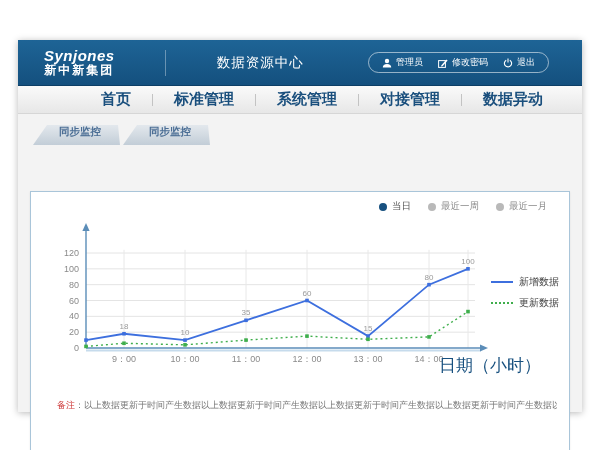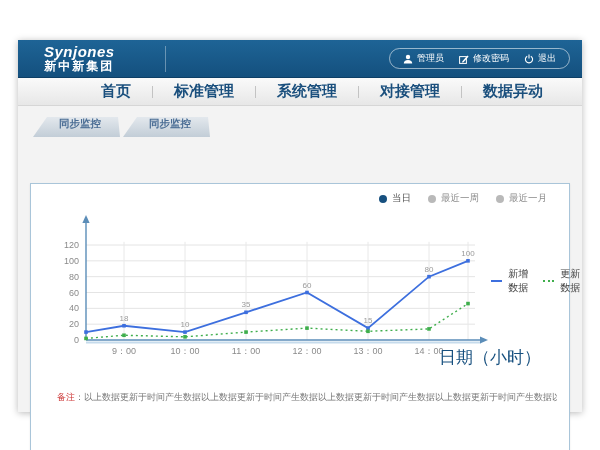--- a/index.html
+++ b/index.html
@@ -3,28 +3,28 @@
 <meta charset="utf-8">
 <style>
   * { margin:0; padding:0; box-sizing:border-box; }
   html,body { width:600px; height:450px; background:#ffffff; overflow:hidden;
               font-family:"Liberation Sans","DejaVu Sans",sans-serif; }
 
   .page { position:absolute; left:18px; top:40px; width:564px; height:372px;
           background:#f3f3f3; box-shadow:0 1px 7px rgba(0,0,0,.28); }
 
   
-  .hdr { position:relative; height:38px; display:flex; align-items:center;
+  .hdr { position:relative; height:46px; display:flex; align-items:center;
          background:linear-gradient(#1e6496,#14507e); border-bottom:1px solid #0d3f66;gap:40px; }
   .logo { margin-left:26px; color:#fff; text-align:center; line-height:1.05; cursor:pointer; }
   .logo-en { font-size:15px; font-weight:bold; font-style:italic; letter-spacing:.5px; }
   .logo-cn { font-size:12px; font-weight:bold; letter-spacing:2px; }
   .hdr-sep { width:1px; height:26px; background:rgba(255,255,255,.35); margin:0 11px 0 10px; }
   .app-title { color:#fff; font-size:13.5px; letter-spacing:1px; }
-  .hdr-actions { margin-left:auto; margin-right:12px; display:flex; align-items:center; gap:15px;
+  .hdr-actions { margin-left:auto; margin-right:33px; display:flex; align-items:center; gap:15px;
                  border:1px solid rgba(255,255,255,.55); border-radius:11px; padding:3px 13px; }
   .hdr-action { display:flex; align-items:center; gap:4px; color:#fff; font-size:9px; cursor:pointer; }
   .hdr-action svg { display:block; }
 
   
   .nav { height:28px; display:flex; align-items:center; padding-left:62px;
          background:linear-gradient(#fafafa,#e7e7e7); border-bottom:1px solid #d6d6d6; }
   .nav-item { color:#1a4f7d; font-size:15px; font-weight:bold; padding:0 21px; cursor:pointer; }
   .nav-sep { width:1px; height:12px; background:#c3c3c3; }
 
@@ -47,40 +47,41 @@
   .radio-dot { width:8px; height:8px; border-radius:50%; background:#b9b9b9; }
   .radio-opt.sel .radio-dot { background:#17507f; }
   .radio-opt span.lbl { font-size:9.5px; color:#8a8a8a; }
   .radio-opt.sel span.lbl { color:#555; }
 
   .ylabel { position:absolute; left:16px; top:25px; font-size:11px; font-weight:600; color:#17507f; }
   .xlabel { position:absolute; left:408px; top:162px; font-size:17px; font-weight:400; color:#17507f; }
 
   #chart { position:absolute; left:0; top:0; }
 
-  .legend { position:absolute; left:460px; top:83px; display:flex; flex-direction:row; gap:14px; }
+  .legend { position:absolute; left:460px; top:83px; display:flex; flex-direction:column; gap:7px; }
   .legend-item { display:flex; align-items:center; gap:6px; cursor:pointer; }
   .legend-line { width:22px; height:0; }
   .legend-item span.lbl { font-size:10px; color:#444; }
 
   .note { position:absolute; left:26px; top:207px; width:500px; font-size:9px; color:#777;
           white-space:nowrap; overflow:hidden; }
   .note .pfx { color:#cc3333; }
 </style>
 </head>
 <body>
 
 <div class="page">
 
   <header class="hdr">
     <div class="logo">
       <div class="logo-en">Synjones</div>
       <div class="logo-cn">新中新集团</div>
     </div>
     <div class="hdr-sep"></div>
+    <div class="app-title">数据资源中心</div>
     <div class="hdr-actions" id="hdr-actions">
         <span class="hdr-action">
           <span>
             <svg width="10" height="10" viewBox="0 0 10 10">
               <circle cx="5" cy="3" r="2.2" fill="#fff"></circle>
               <path d="M0.8 9.6a4.2 3.6 0 0 1 8.4 0z" fill="#fff"></path>
             </svg>
           </span>
           <span>管理员</span>
         </span>

